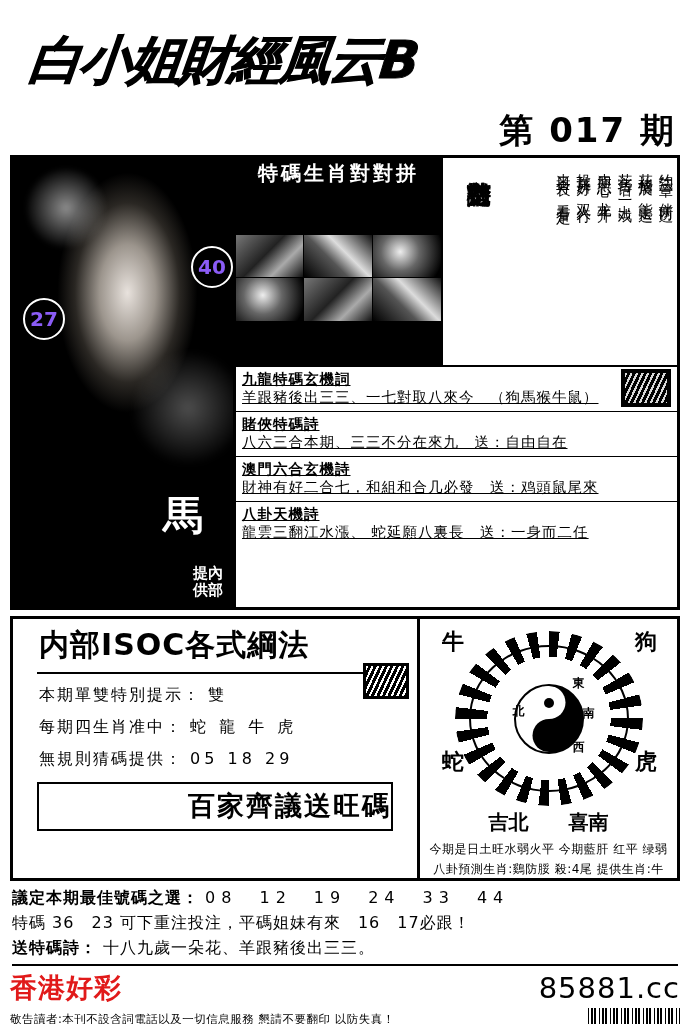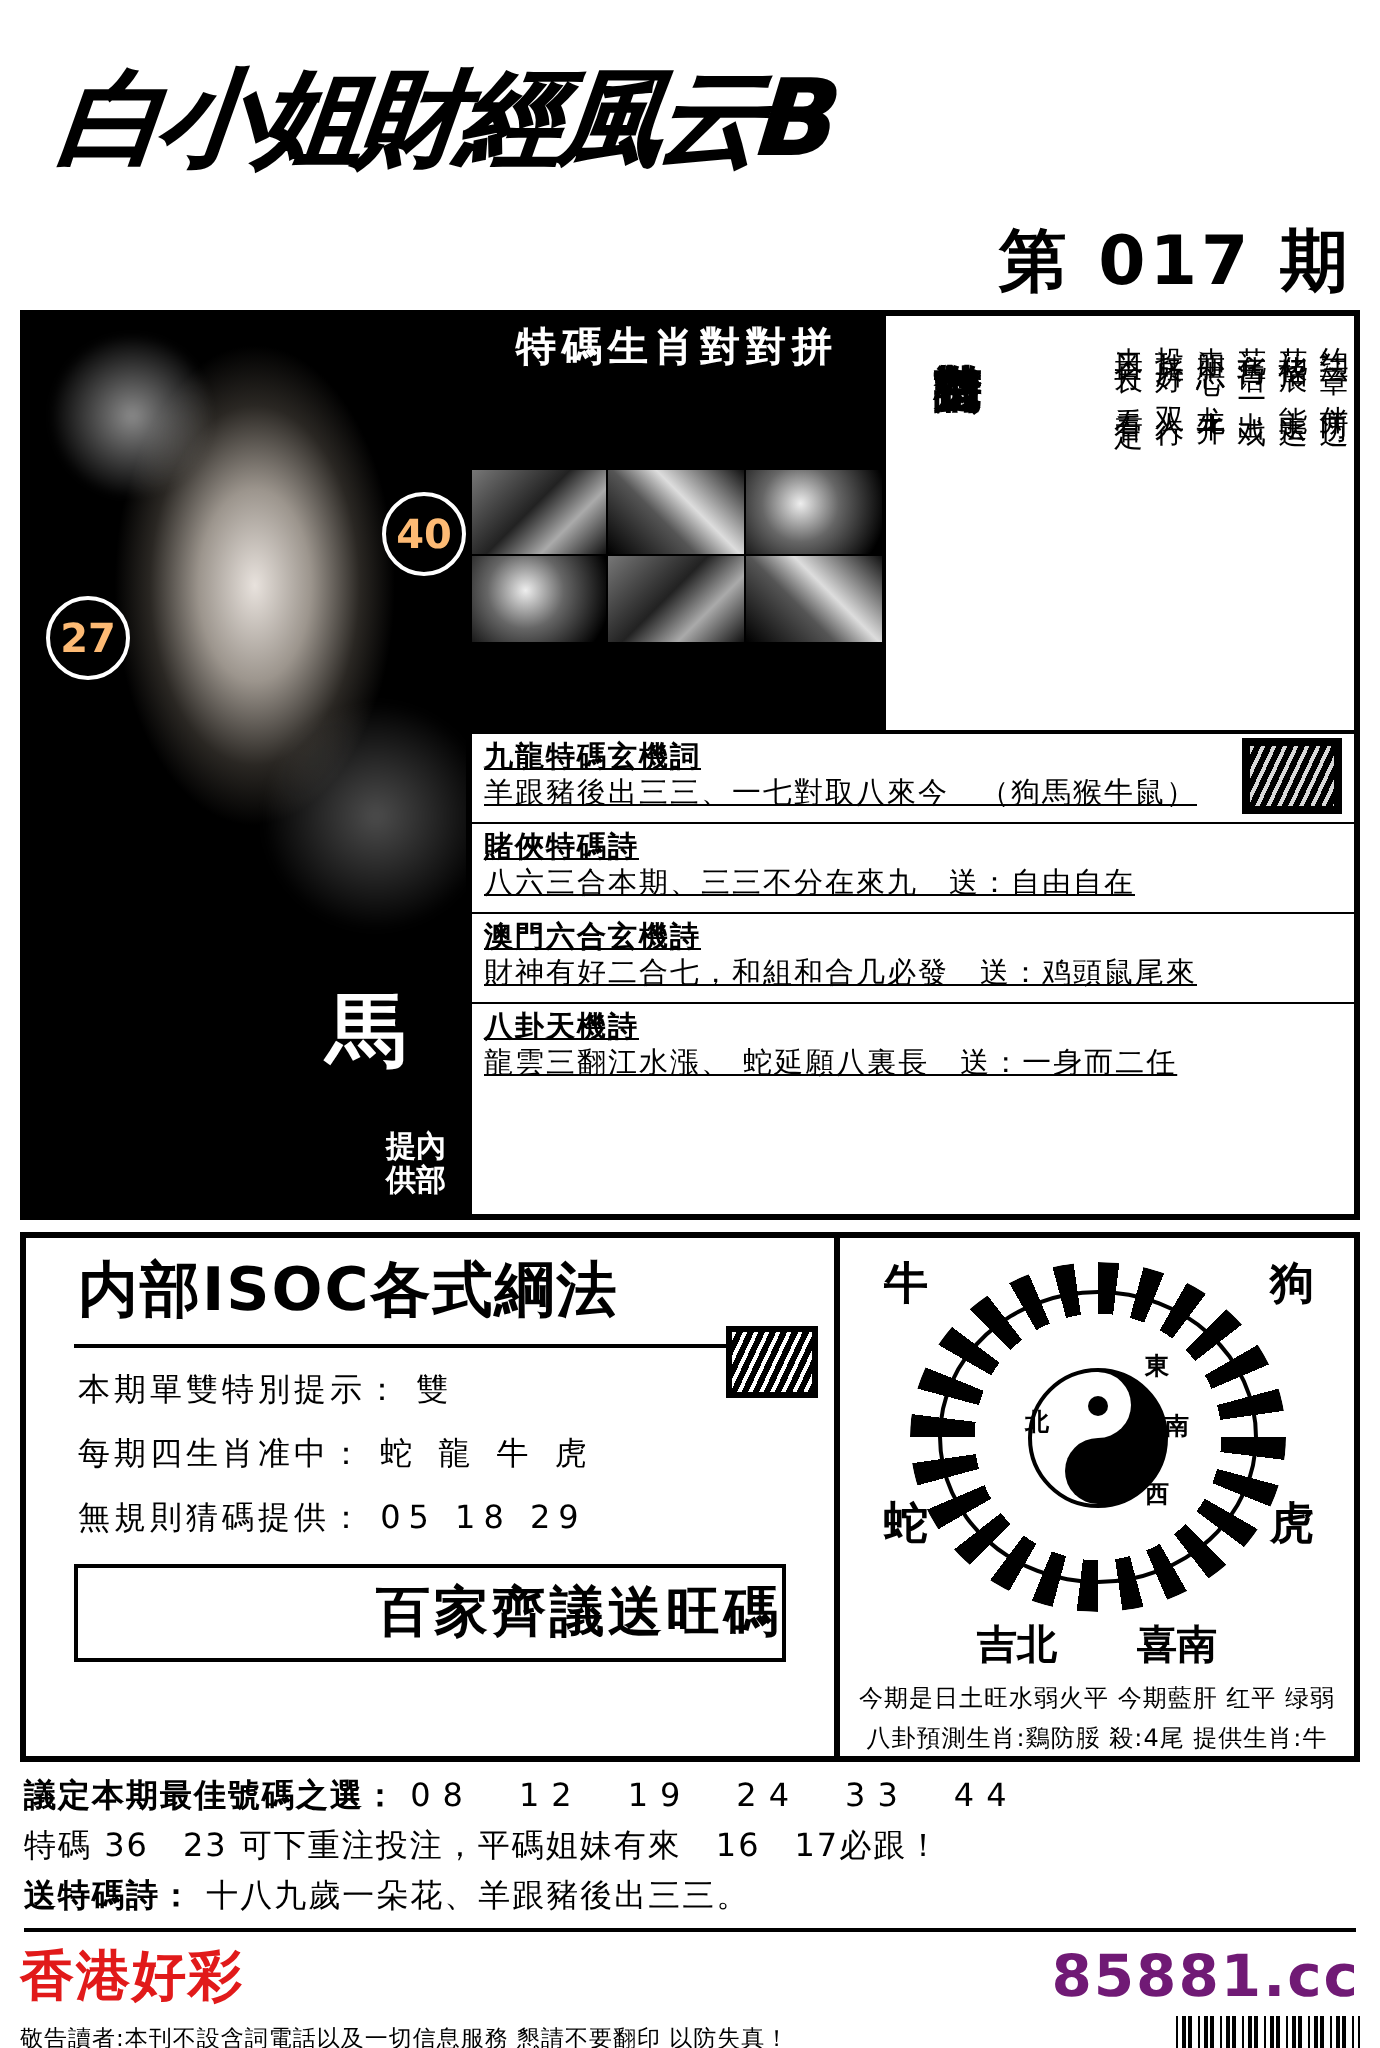--- a/index.html
+++ b/index.html
@@ -90,21 +90,21 @@
     width: 110px; height: 120px;
     background: radial-gradient(circle at 50% 50%, rgba(255,255,255,0.30), rgba(255,255,255,0) 70%);
     filter: blur(3px);
   }
   .circle-num {
     position: absolute;
     width: 38px; height: 38px;
     border-radius: 50%;
     border: 2px solid #fff;
     background: #000;
-    color: #fdba74;
+    color: #8b5cf6;
     font-size: 20px;
     font-weight: bold;
     display: flex;
     align-items: center;
     justify-content: center;
   }
   .circle-27 { left: 10px; top: 140px; }
   .circle-40 { left: 178px; top: 88px; }
   .photo-zodiac {
     position: absolute;
@@ -428,22 +428,22 @@
   }
   .fb-left {
     font-size: 27px;
     font-weight: bold;
     color: #e11a1a;
     letter-spacing: 1px;
     white-space: nowrap;
   }
   .fb-site {
     font-size: 29px;
-    font-weight: bold;
-    color: #701a75;
+    font-weight: normal;
+    color: #000000;
     letter-spacing: 1px;
     font-family: "DejaVu Sans", sans-serif;
   }
   .disclaimer {
     margin: 2px 10px 0 10px;
     display: flex;
     align-items: center;
     justify-content: space-between;
     gap: 8px;
   }

